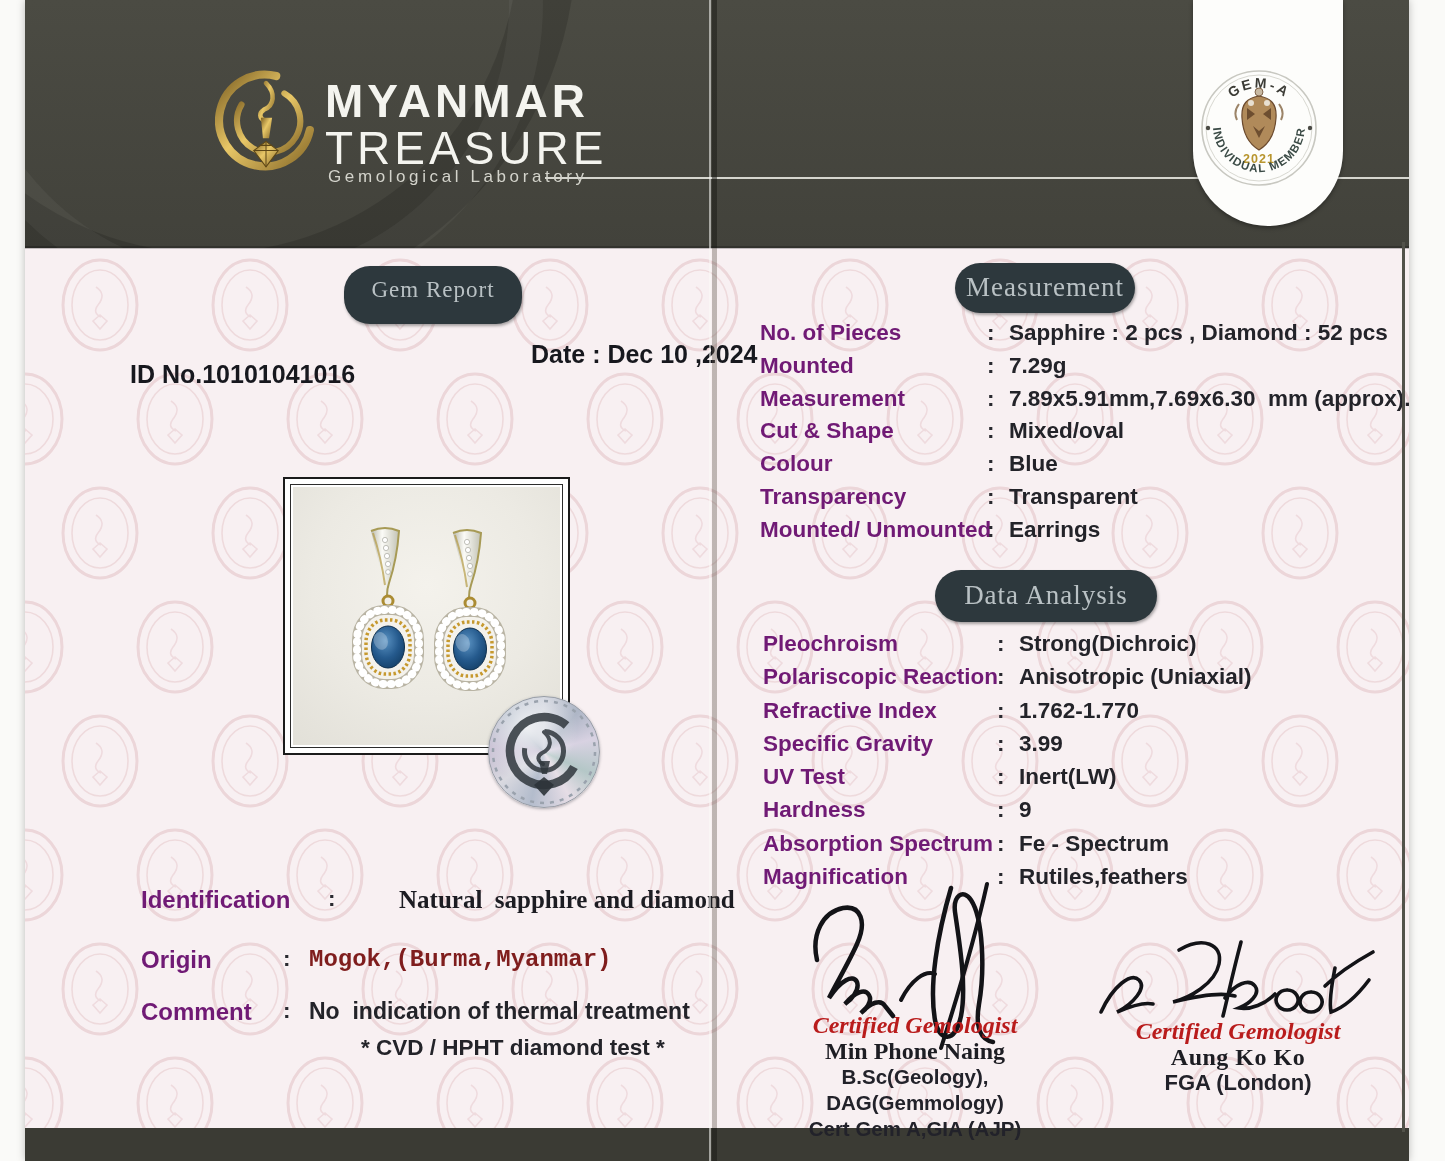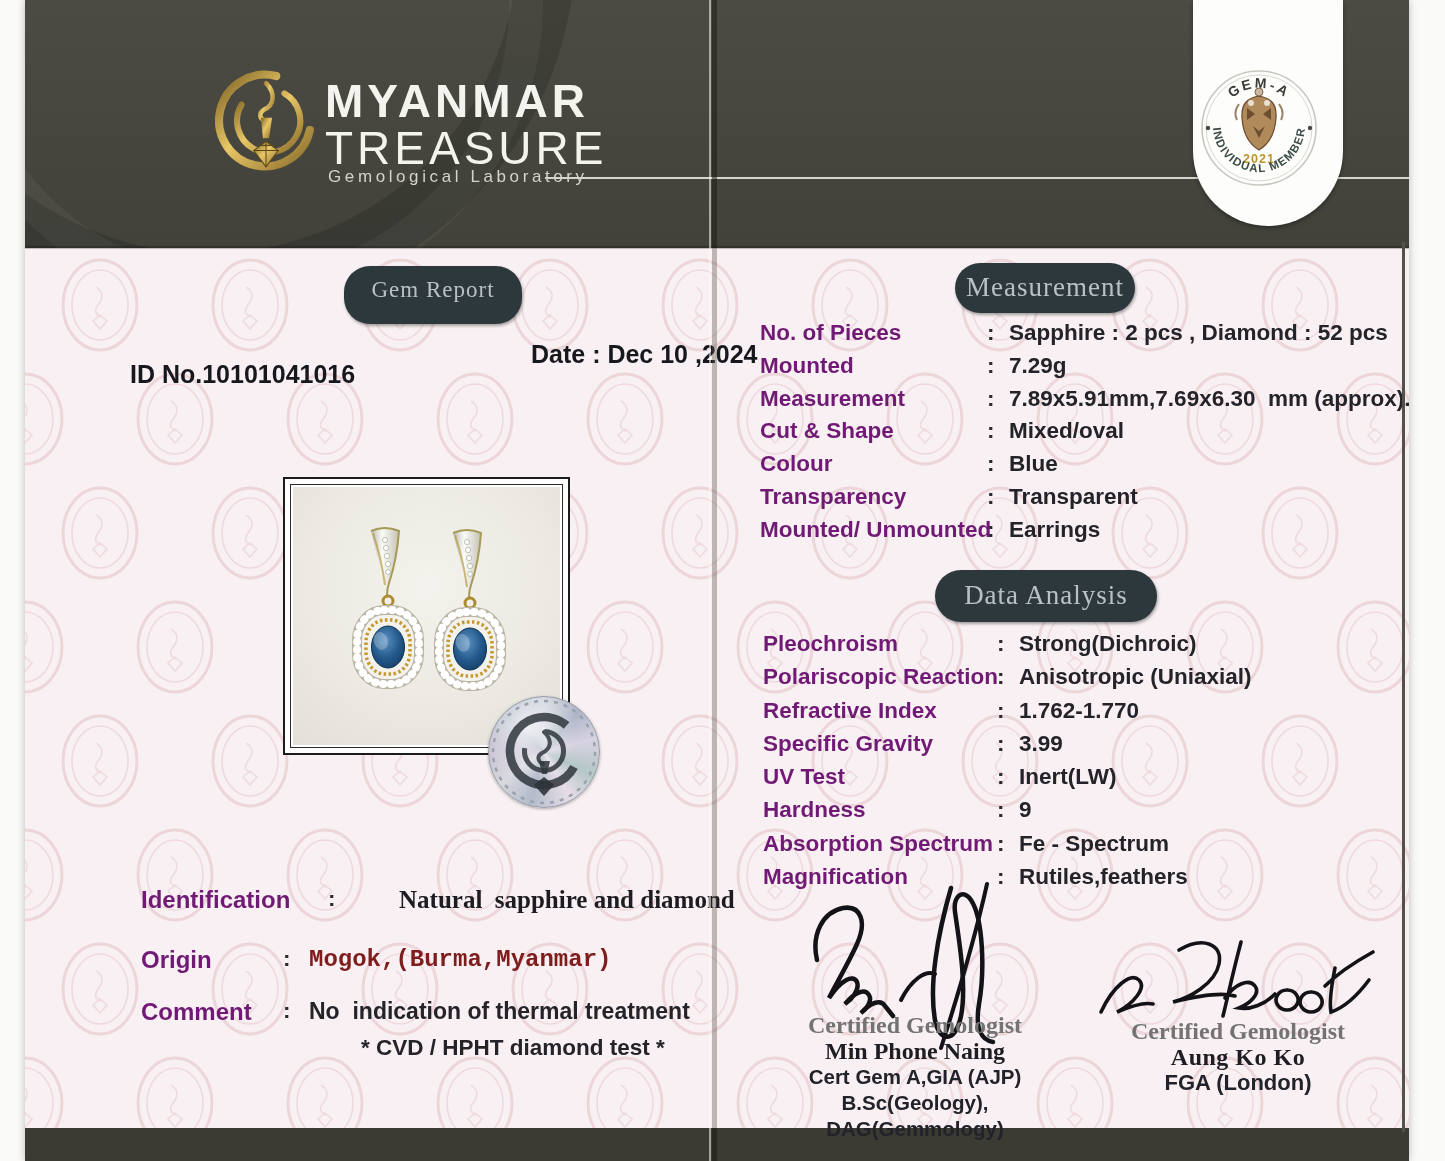--- a/index.html
+++ b/index.html
@@ -67,21 +67,21 @@
          radial-gradient(circle at 50% 38%,#f4f2ec 0%,#eceae3 55%,#e2e0d8 100%);}
   .sticker{position:absolute;left:463px;top:696px;width:110px;height:110px;border-radius:50%;z-index:20;
      background:
        radial-gradient(circle at 34% 28%, rgba(255,255,255,.8), rgba(255,255,255,0) 48%),
        conic-gradient(#c9cdd8 0deg,#aeb6c6 40deg,#d8d2e2 75deg,#b4c7c7 115deg,#e6dde6 150deg,#b3bccc 195deg,#d9d9e0 235deg,#c2b9cf 275deg,#a8b2c2 315deg,#c9cdd8 360deg);
      border:1px solid #979da6;box-shadow:0 1px 3px rgba(60,60,70,.4);}
   .sticker svg{position:absolute;left:0;top:0;}
   
   .sig-svg{position:absolute;z-index:5;}
   .sig-block{position:absolute;text-align:center;z-index:6;}
-  .sig-title{font-family:"Liberation Serif",serif;font-size:24px;font-weight:700;color:#737373;line-height:26px;}
+  .sig-title{font-family:"Liberation Serif",serif;font-size:24px;font-weight:700;color:#b91c1c;line-height:26px;font-style:italic;}
   .sig-name{font-family:"Liberation Serif",serif;font-size:24px;font-weight:700;color:#1d1d23;line-height:26px;}
   .sig-cred{font-size:20.5px;font-weight:700;color:#22222a;line-height:26px;}
   .sig-block-l{left:725px;top:1012px;width:330px;}
   .sig-block-r{left:1063px;top:1018px;width:300px;}
 </style>
 </head>
 <body>
 
 <div class="stage">
   <div class="cert">
@@ -334,22 +334,22 @@
       <g fill="none" stroke="#131317" stroke-linecap="round">
         <path stroke-width="4.5" d="M62 82 C 56 56 68 34 88 30 C 106 27 112 44 102 66 C 94 84 82 104 74 120 C 86 102 98 96 102 104 C 105 112 96 122 90 126 C 100 114 110 110 114 117 C 118 124 110 132 106 135 C 116 124 126 121 130 128 L 138 138"></path>
         <path stroke-width="4.5" d="M196 10 C 182 58 174 108 180 142 C 184 164 200 166 206 138 C 212 108 204 62 200 34 C 198 18 208 10 216 22 C 228 40 230 92 224 126 C 220 150 226 162 238 164"></path>
         <path stroke-width="4" d="M232 6 C 220 60 202 120 186 170"></path>
         <path stroke-width="4" d="M146 122 C 156 102 170 92 180 96"></path>
       </g>
     </svg>
     <div class="sig-block sig-block-l">
       <div class="sig-title">Certified Gemologist</div>
       <div class="sig-name">Min Phone Naing</div>
+      <div class="sig-cred">B.Sc(Geology), DAG(Gemmology)</div>
       <div class="sig-cred">Cert Gem A,GIA (AJP)</div>
-      <div class="sig-cred">B.Sc(Geology), DAG(Gemmology)</div>
     </div>
 
     <svg class="sig-svg" style="left:1048px;top:928px" width="320" height="112" viewBox="0 0 320 112">
       <g fill="none" stroke="#131317" stroke-linecap="round" stroke-width="3.6">
         <path d="M28 84 C 40 58 58 44 66 52 C 74 60 60 76 44 84 C 58 78 72 74 80 76"></path>
         <path d="M106 22 C 130 8 150 16 146 36 C 142 56 116 70 100 74 C 124 68 148 64 162 68"></path>
         <path d="M168 14 C 160 44 154 72 150 88 M152 70 C 162 56 176 50 182 58 C 188 66 176 76 166 80 C 178 82 192 76 202 66"></path>
         <path d="M214 62 a 11 10 0 1 0 0.2 0 M238 64 a 11 10 0 1 0 0.2 0 M252 58 C 264 46 282 34 300 24 M262 40 C 258 60 256 74 258 84 C 270 80 284 68 296 52"></path>
       </g>
     </svg>

